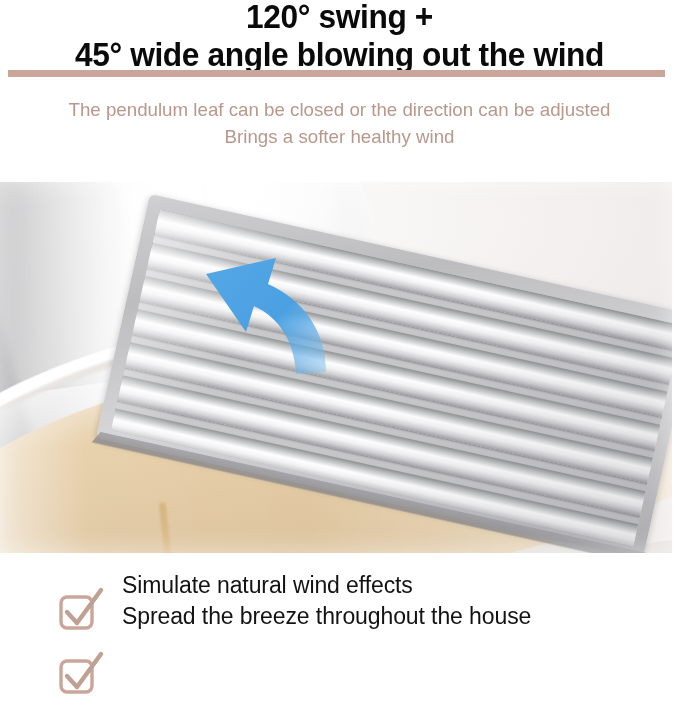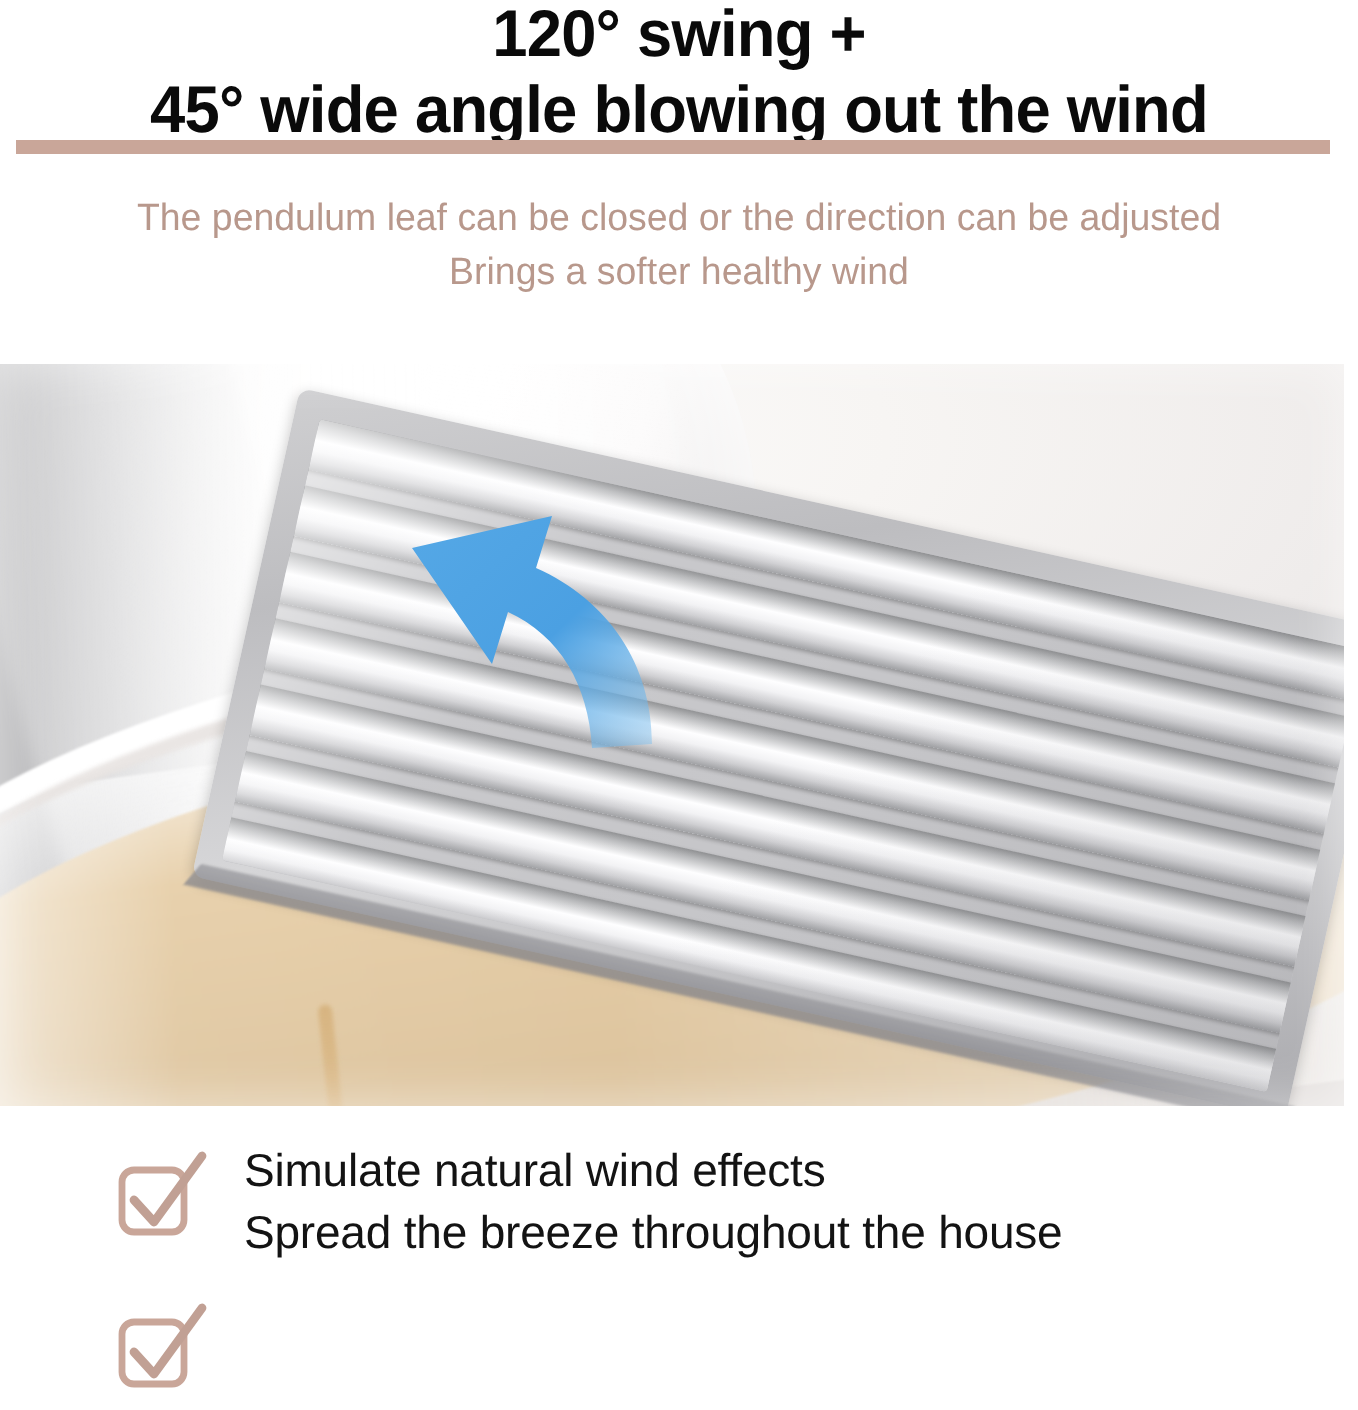--- a/index.html
+++ b/index.html
@@ -270,21 +270,21 @@
   
   .features {
     position: absolute;
     left: 0;
     top: 570px;
     width: 679px;
   }
   .feature-row {
     position: relative;
     display: flex;
-    align-items: flex-start;
+    align-items: flex-end;
     padding-left: 58px;
     margin-bottom: 14px;
   }
   .check {
     flex: 0 0 auto;
     width: 44px;
     height: 44px;
     position: relative;
     margin-top: 6px;
   }

